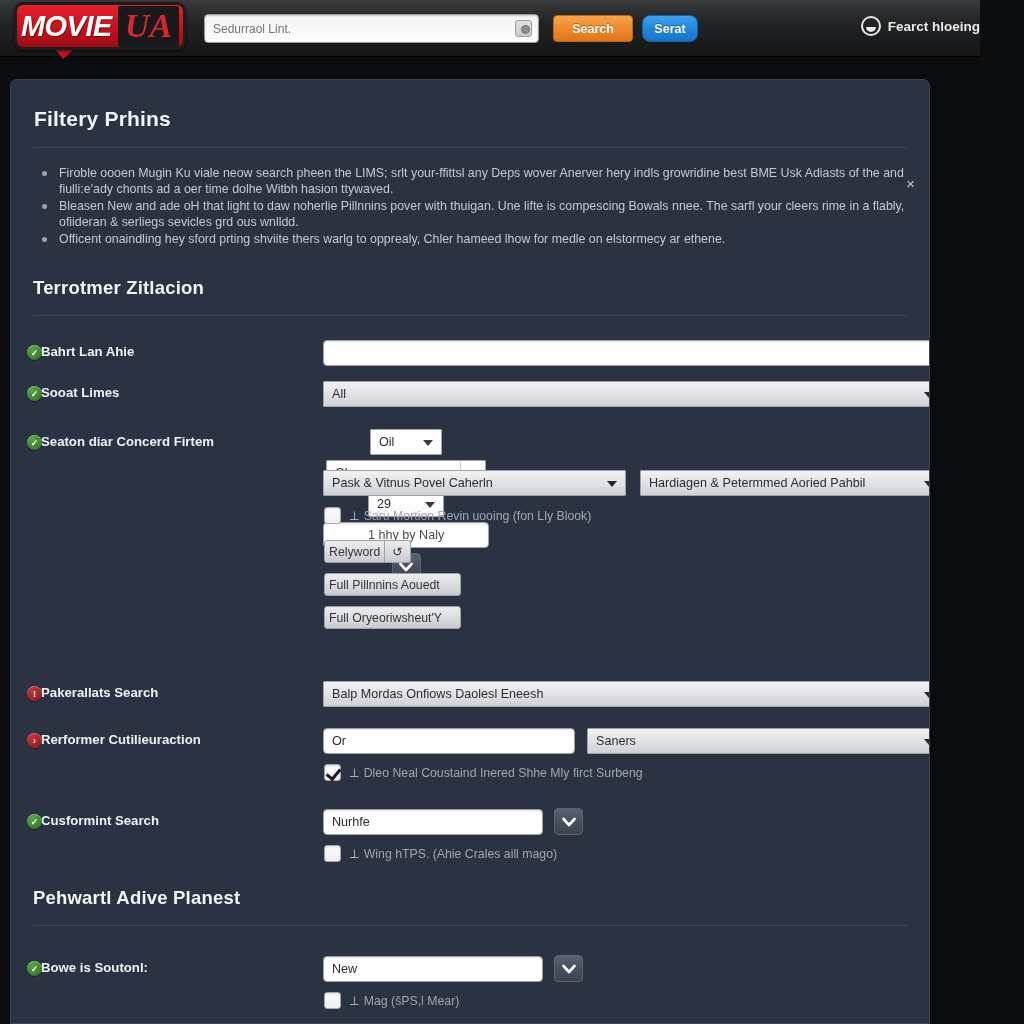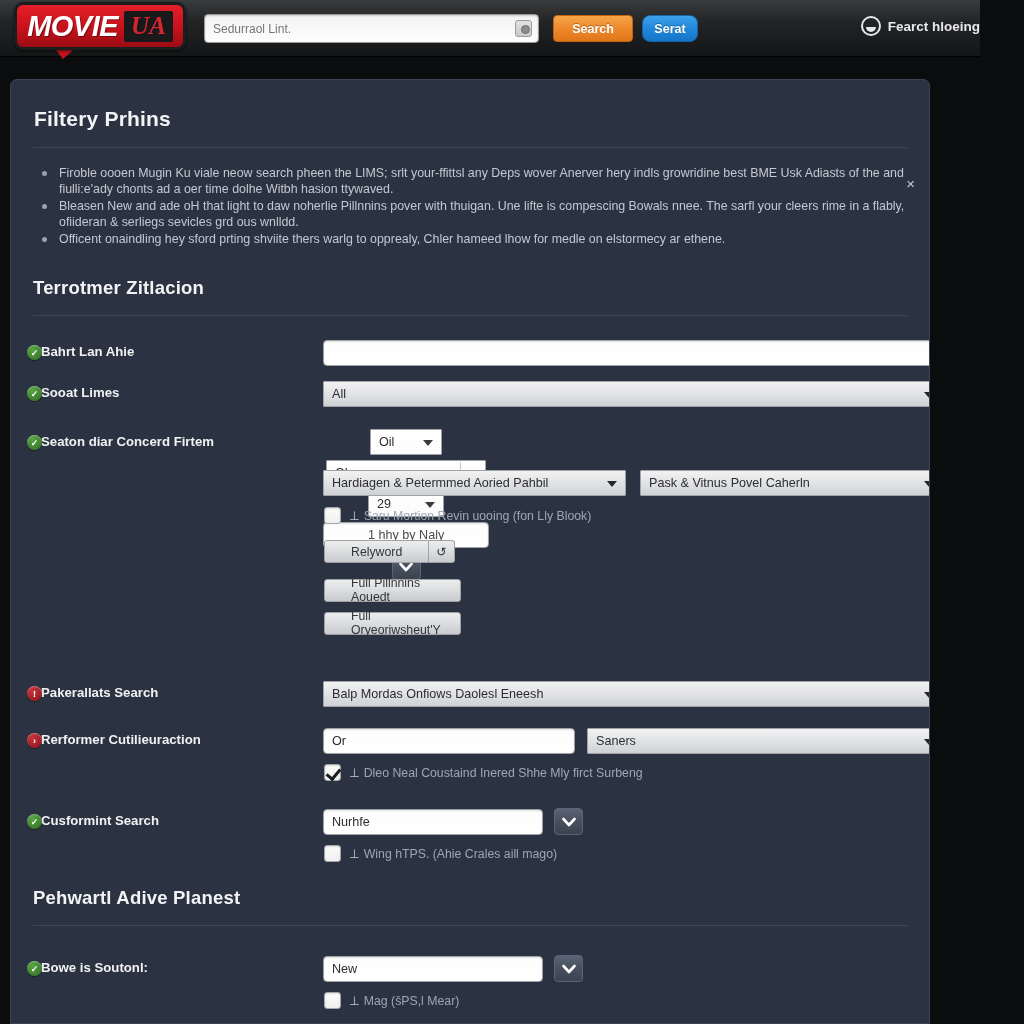--- a/index.html
+++ b/index.html
@@ -45,21 +45,21 @@
   .logo-movie {
     color: #fff; font-weight: bold; font-size: 29px;
     letter-spacing: -0.5px; font-style: italic;
     font-family: "Liberation Sans", sans-serif;
     text-shadow: 1px 1px 0 rgba(0,0,0,.35);
     margin-right: 6px;
   }
   .logo-ua {
     background: #19191b;
     color: #d8262f;
-    font-weight: bold; font-size: 25px; font-style: italic;
+    font-weight: bold; font-size: 34px; font-style: italic;
     font-family: "Liberation Serif", serif;
     padding: 1px 7px 2px 7px;
     border-radius: 2px;
     letter-spacing: 0px;
   }
 
   .search-box {
     position: absolute; left: 204px; top: 14px;
     width: 335px; height: 29px;
     background: linear-gradient(180deg,#f4f4f4,#fdfdfd);
@@ -234,21 +234,21 @@
     width: 6px; height: 11px;
     border: solid #1b1c1f; border-width: 0 3px 3px 0;
     transform: rotate(40deg);
   }
   .chk-label { color: #9fa6b2; font-size: 12.3px; }
   .chk-label .dash { color: #c6cbd3; margin-right: 4px; }
 
   .gbtn {
     background: linear-gradient(180deg,#eceded 0%,#dcdddf 50%,#c9cacd 100%);
     border: 1px solid #9fa3a8; border-radius: 3px;
-    height: 23px; padding: 0 26px;
+    height: 23px; padding: 0 4px;
     color: #34353a; font-size: 12.3px;
     display: inline-flex; align-items: center; cursor: pointer;
     font-family: "Liberation Sans", sans-serif;
   }
   .btn-group { display: inline-flex; }
   .btn-group .gbtn:first-child { border-radius: 3px 0 0 3px; }
   .btn-group .gbtn:last-child { border-radius: 0 3px 3px 0; border-left: 0; padding: 0 7px; }
 </style>
 </head>
 <body>
@@ -334,25 +334,25 @@
         <div class="fld" style="width:166px;color:#4a4b4f;padding-left:44px;">1 hhy by Naly</div>
         <div class="chev-btn">
           <svg width="14" height="10" viewBox="0 0 14 10">
             <path d="M1.5 2 L7 8 L12.5 2" stroke="#fff" stroke-width="2.6" fill="none" stroke-linecap="round" stroke-linejoin="round"></path>
           </svg>
         </div>
       </div>
 
       <div style="position:absolute;left:290px;top:41px;display:flex;gap:14px;">
         <div class="sel" style="width:303px;">
+          <span>Pask &amp; Vitnus Povel Caherln</span>
+          <span class="caret"></span>
+        </div>
+        <div class="sel" style="width:303px;">
           <span>Hardiagen &amp; Petermmed Aoried Pahbil</span>
-          <span class="caret"></span>
-        </div>
-        <div class="sel" style="width:303px;">
-          <span>Pask &amp; Vitnus Povel Caherln</span>
           <span class="caret"></span>
         </div>
       </div>
 
       <div class="checkrow" style="position:absolute;left:291px;top:78px;">
         <span class="chk"></span>
         <span class="chk-label">
           <span class="dash">⊥</span><span>Saru Mortion Revin uooing (fon Lly Blook)</span>
         </span>
       </div>

